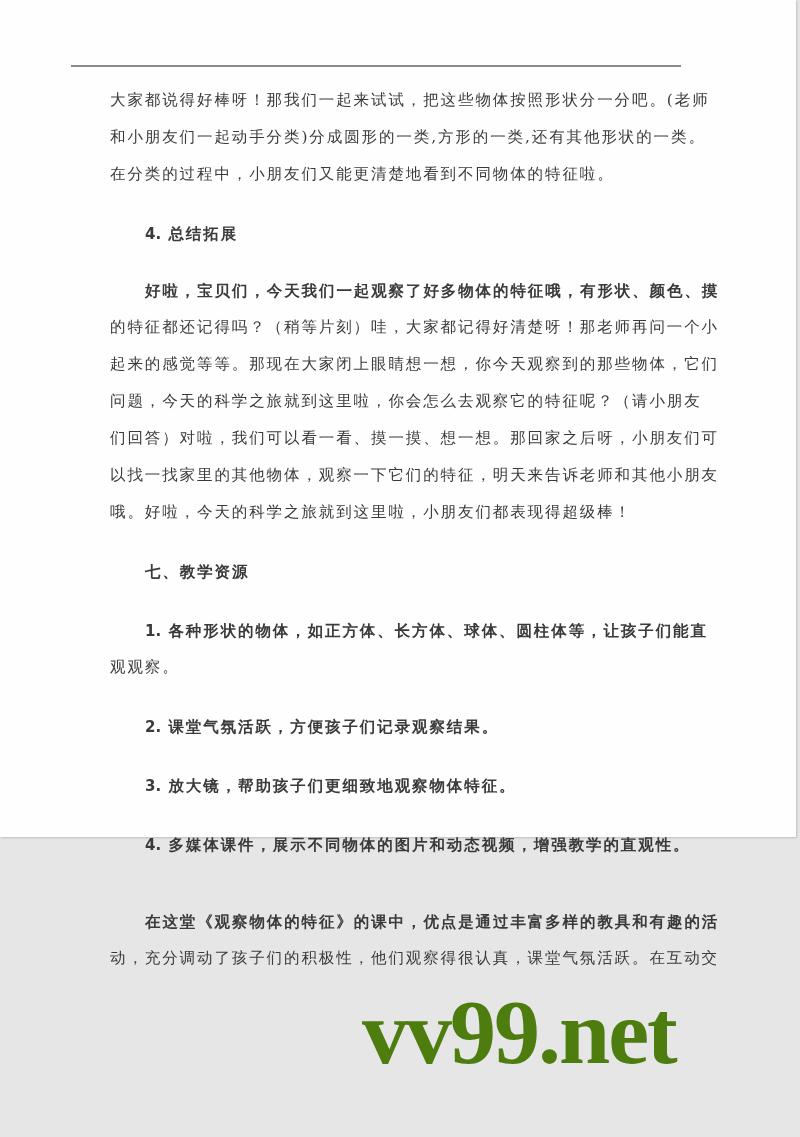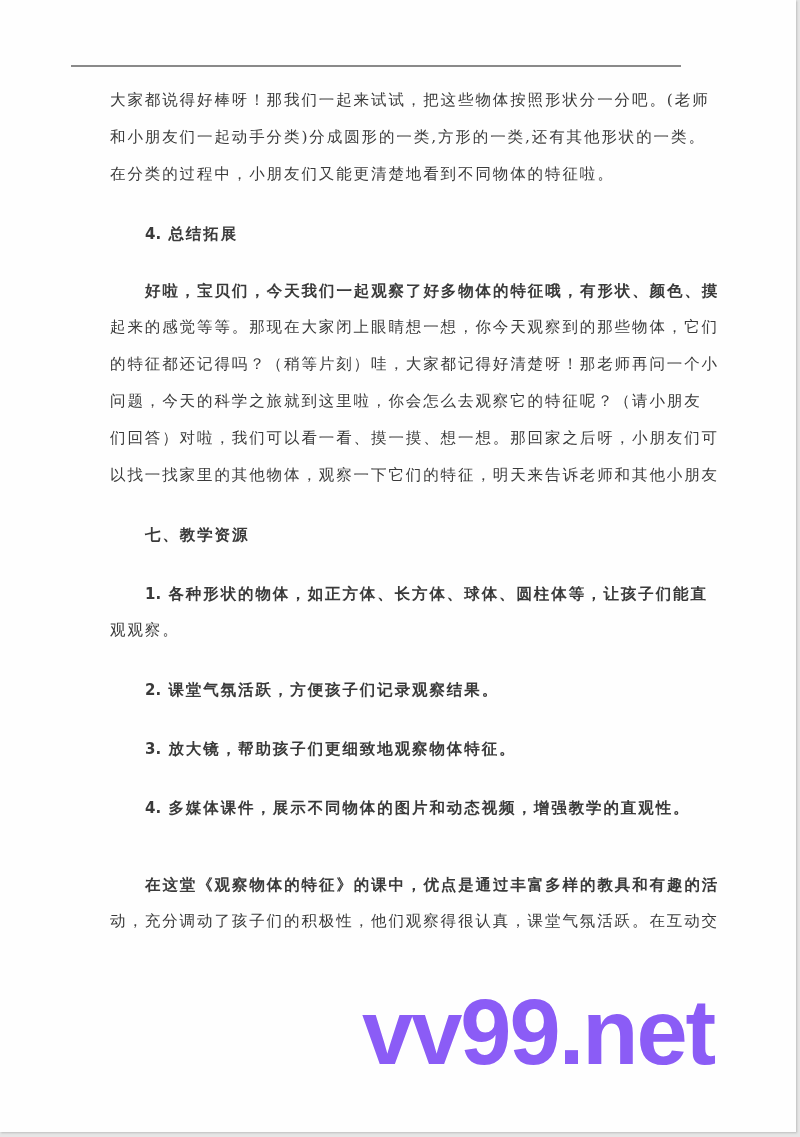--- a/index.html
+++ b/index.html
@@ -4,21 +4,21 @@
   <style>
     html, body { margin: 0; padding: 0; }
     body {
       width: 800px; height: 1137px; overflow: hidden;
       background: #e6e6e6;
       position: relative;
       font-family: "DejaVu Serif", "Liberation Serif", serif;
     }
     .page {
       position: absolute; left: 0; top: 0;
-      width: 796px; height: 1132px;
+      width: 796px; height: 837px;
       background: #fefefe;
       box-shadow: 1px 1px 2px rgba(0,0,0,0.18);
     }
     .header-rule {
       position: absolute; left: 71px; top: 65px; width: 610px; height: 2px;
       background: #8a8a8a;
     }
     .content {
       position: absolute; left: 110px; top: 82px; width: 582px;
       color: #3a3a3a;
@@ -27,23 +27,23 @@
     }
     .line {
       height: 37px; line-height: 37px; white-space: nowrap; overflow: visible;
     }
     .indent { padding-left: 35px; font-weight: bold; }
     .gap { height: 22px; }
     .gap-sm { height: 20px; }
     .num { font-family: "DejaVu Sans", "Liberation Sans", sans-serif; font-size: 15px; letter-spacing: 0; }
     .watermark {
       position: absolute; left: 362px; top: 986px;
-      font-family: Liberation Sans, sans-serif;
+      font-family: Liberation Serif, serif;
       font-weight: bold; font-size: 92px; letter-spacing: -2px;
-      color: #8b5cf6; line-height: 1;
+      color: #4d7c0f; line-height: 1;
       user-select: none;
     }
   </style>
 </head>
 <body>
 
 <div class="page">
   <div class="header-rule"></div>
 
   <div class="content">
@@ -54,25 +54,26 @@
     </div>
 
     <div class="gap"></div>
     <div class="line indent">
       <span class="num">4.</span>
       <span>总结拓展</span>
     </div>
     <div class="gap-sm"></div>
     <div>
       <div class="line indent">好啦，宝贝们，今天我们一起观察了好多物体的特征哦，有形状、颜色、摸</div>
+      <div class="line">的特征都还记得吗？（稍等片刻）哇，大家都记得好清楚呀！那老师再问一个小</div>
       <div class="line">起来的感觉等等。那现在大家闭上眼睛想一想，你今天观察到的那些物体，它们</div>
-      <div class="line">的特征都还记得吗？（稍等片刻）哇，大家都记得好清楚呀！那老师再问一个小</div>
       <div class="line">问题，今天的科学之旅就到这里啦，你会怎么去观察它的特征呢？（请小朋友</div>
       <div class="line">们回答）对啦，我们可以看一看、摸一摸、想一想。那回家之后呀，小朋友们可</div>
       <div class="line">以找一找家里的其他物体，观察一下它们的特征，明天来告诉老师和其他小朋友</div>
+      <div class="line">哦。好啦，今天的科学之旅就到这里啦，小朋友们都表现得超级棒！</div>
     </div>
 
     <div class="gap"></div>
     <div class="line indent">七、教学资源</div>
     <div class="gap"></div>
 
     <div>
       <div class="line indent">
         <span class="num">1.</span>
         <span>各种形状的物体，如正方体、长方体、球体、圆柱体等，让孩子们能直</span>

